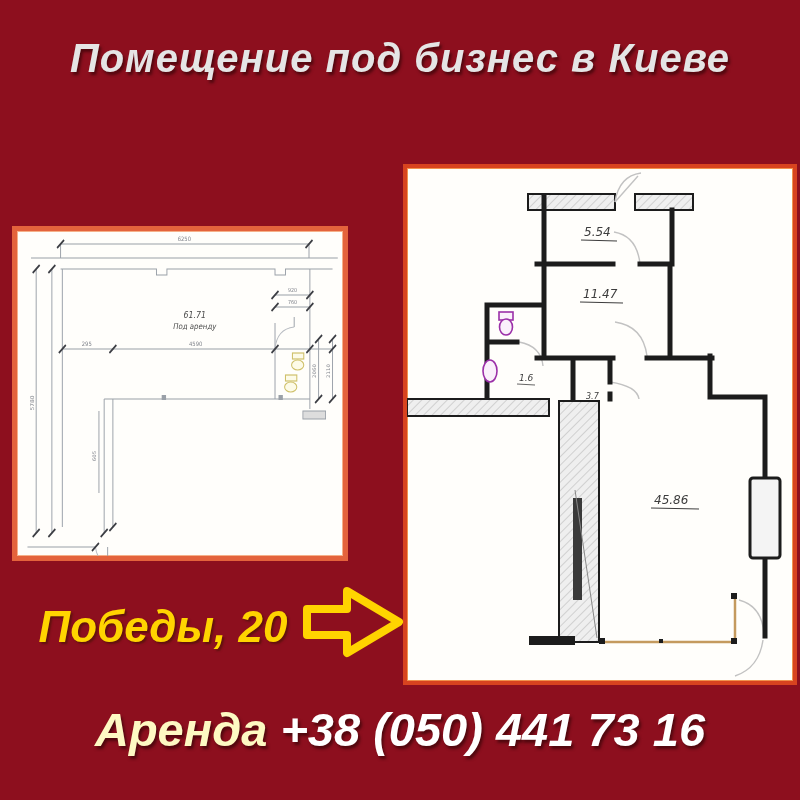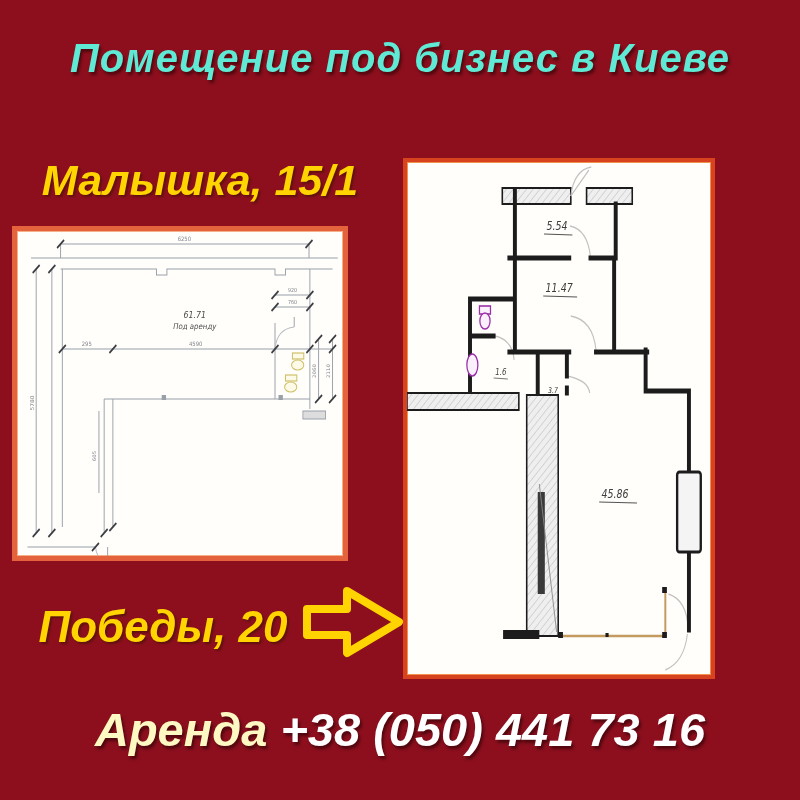--- a/index.html
+++ b/index.html
@@ -3,41 +3,41 @@
 <meta charset="utf-8">
 <style>
   html,body{margin:0;padding:0;}
   .canvas{
     position:relative;width:800px;height:800px;overflow:hidden;
     background:#8D0F1E;
     font-family:"Liberation Sans",sans-serif;
   }
   .ad-title{
     position:absolute;top:36px;left:0;width:800px;text-align:center;
-    color:#5eead4;font-size:40px;font-weight:bold;font-style:italic;
+    color:#e5e5e5;font-size:40px;font-weight:bold;font-style:italic;
     letter-spacing:1px;
     text-shadow:2px 3px 3px rgba(30,0,0,0.55);
     white-space:nowrap;
   }
   .addr{
     position:absolute;color:#FFD400;font-weight:bold;font-style:italic;
     text-shadow:2px 2px 2px rgba(60,20,0,0.55);white-space:nowrap;
   }
   .addr-1{top:156px;left:0;width:400px;text-align:center;font-size:43px;}
   .addr-2{top:602px;left:18px;width:290px;text-align:center;font-size:44px;}
   .panel{
     position:absolute;background:#fffefb;box-sizing:border-box;
   }
   .panel-left{
     left:12px;top:226px;width:336px;height:335px;
     border:5px solid #E4633C;
     box-shadow:inset 0 0 0 1px #f5b089;
   }
   .panel-right{
-    left:403px;top:158px;width:312px;height:521px;
+    left:403px;top:164px;width:394px;height:521px;
     border:4px solid #D8431F;
     box-shadow:inset 0 0 0 1px #f0924e;
   }
   .panel svg{display:block;width:100%;height:100%;}
   .arrow-wrap{
     position:absolute;left:303px;top:583px;width:102px;height:78px;
   }
   .footer{
     position:absolute;top:702px;left:0;width:800px;text-align:center;
     font-size:47px;font-weight:bold;font-style:italic;white-space:nowrap;
@@ -50,21 +50,20 @@
   .plan-label-sm{font-family:"DejaVu Sans",sans-serif;font-style:italic;fill:#4a4a4a;}
   .cad-text{font-family:"DejaVu Sans",sans-serif;fill:#80848c;}
 </style>
 </head>
 <body>
 
 <div class="canvas">
 
   <div class="ad-title">Помещение под бизнес в Киеве</div>
 
-  <div class="addr addr-1">Малышка, 15/1</div>
 
   <div class="panel panel-left">
     <svg viewBox="0 0 374 325" preserveAspectRatio="none">
       <g stroke="#9AA0A8" stroke-width="1.1" fill="none">
 
         <line x1="50" y1="13" x2="335" y2="13"></line>
         <line x1="50" y1="13" x2="50" y2="27"></line>
         <line x1="335" y1="13" x2="335" y2="27"></line>
 
         <line x1="16" y1="27" x2="368" y2="27"></line>

